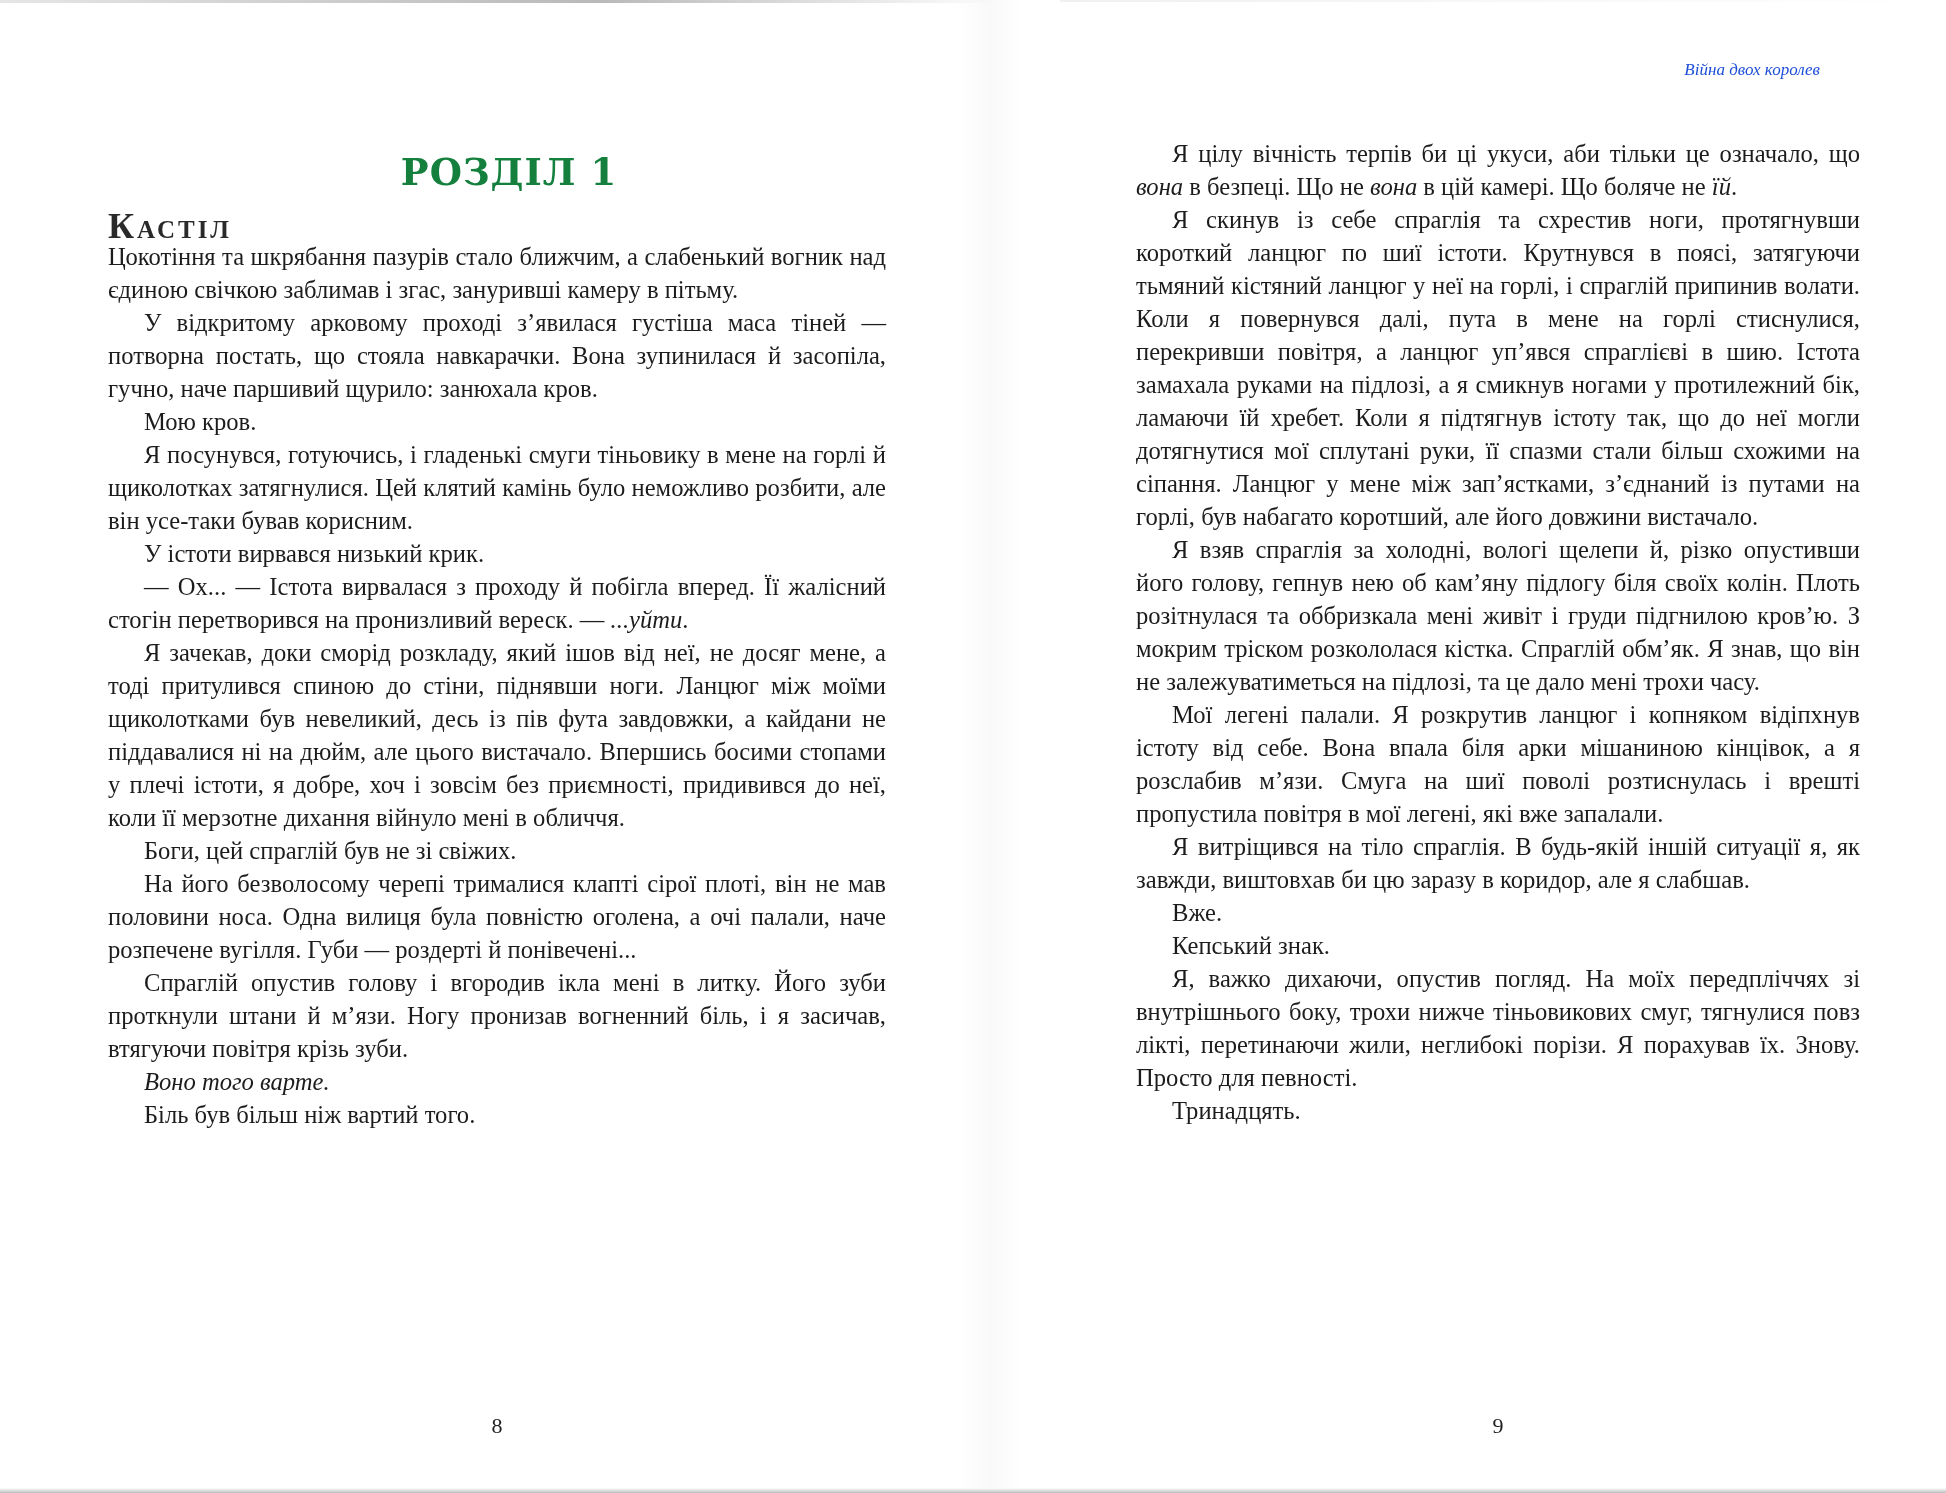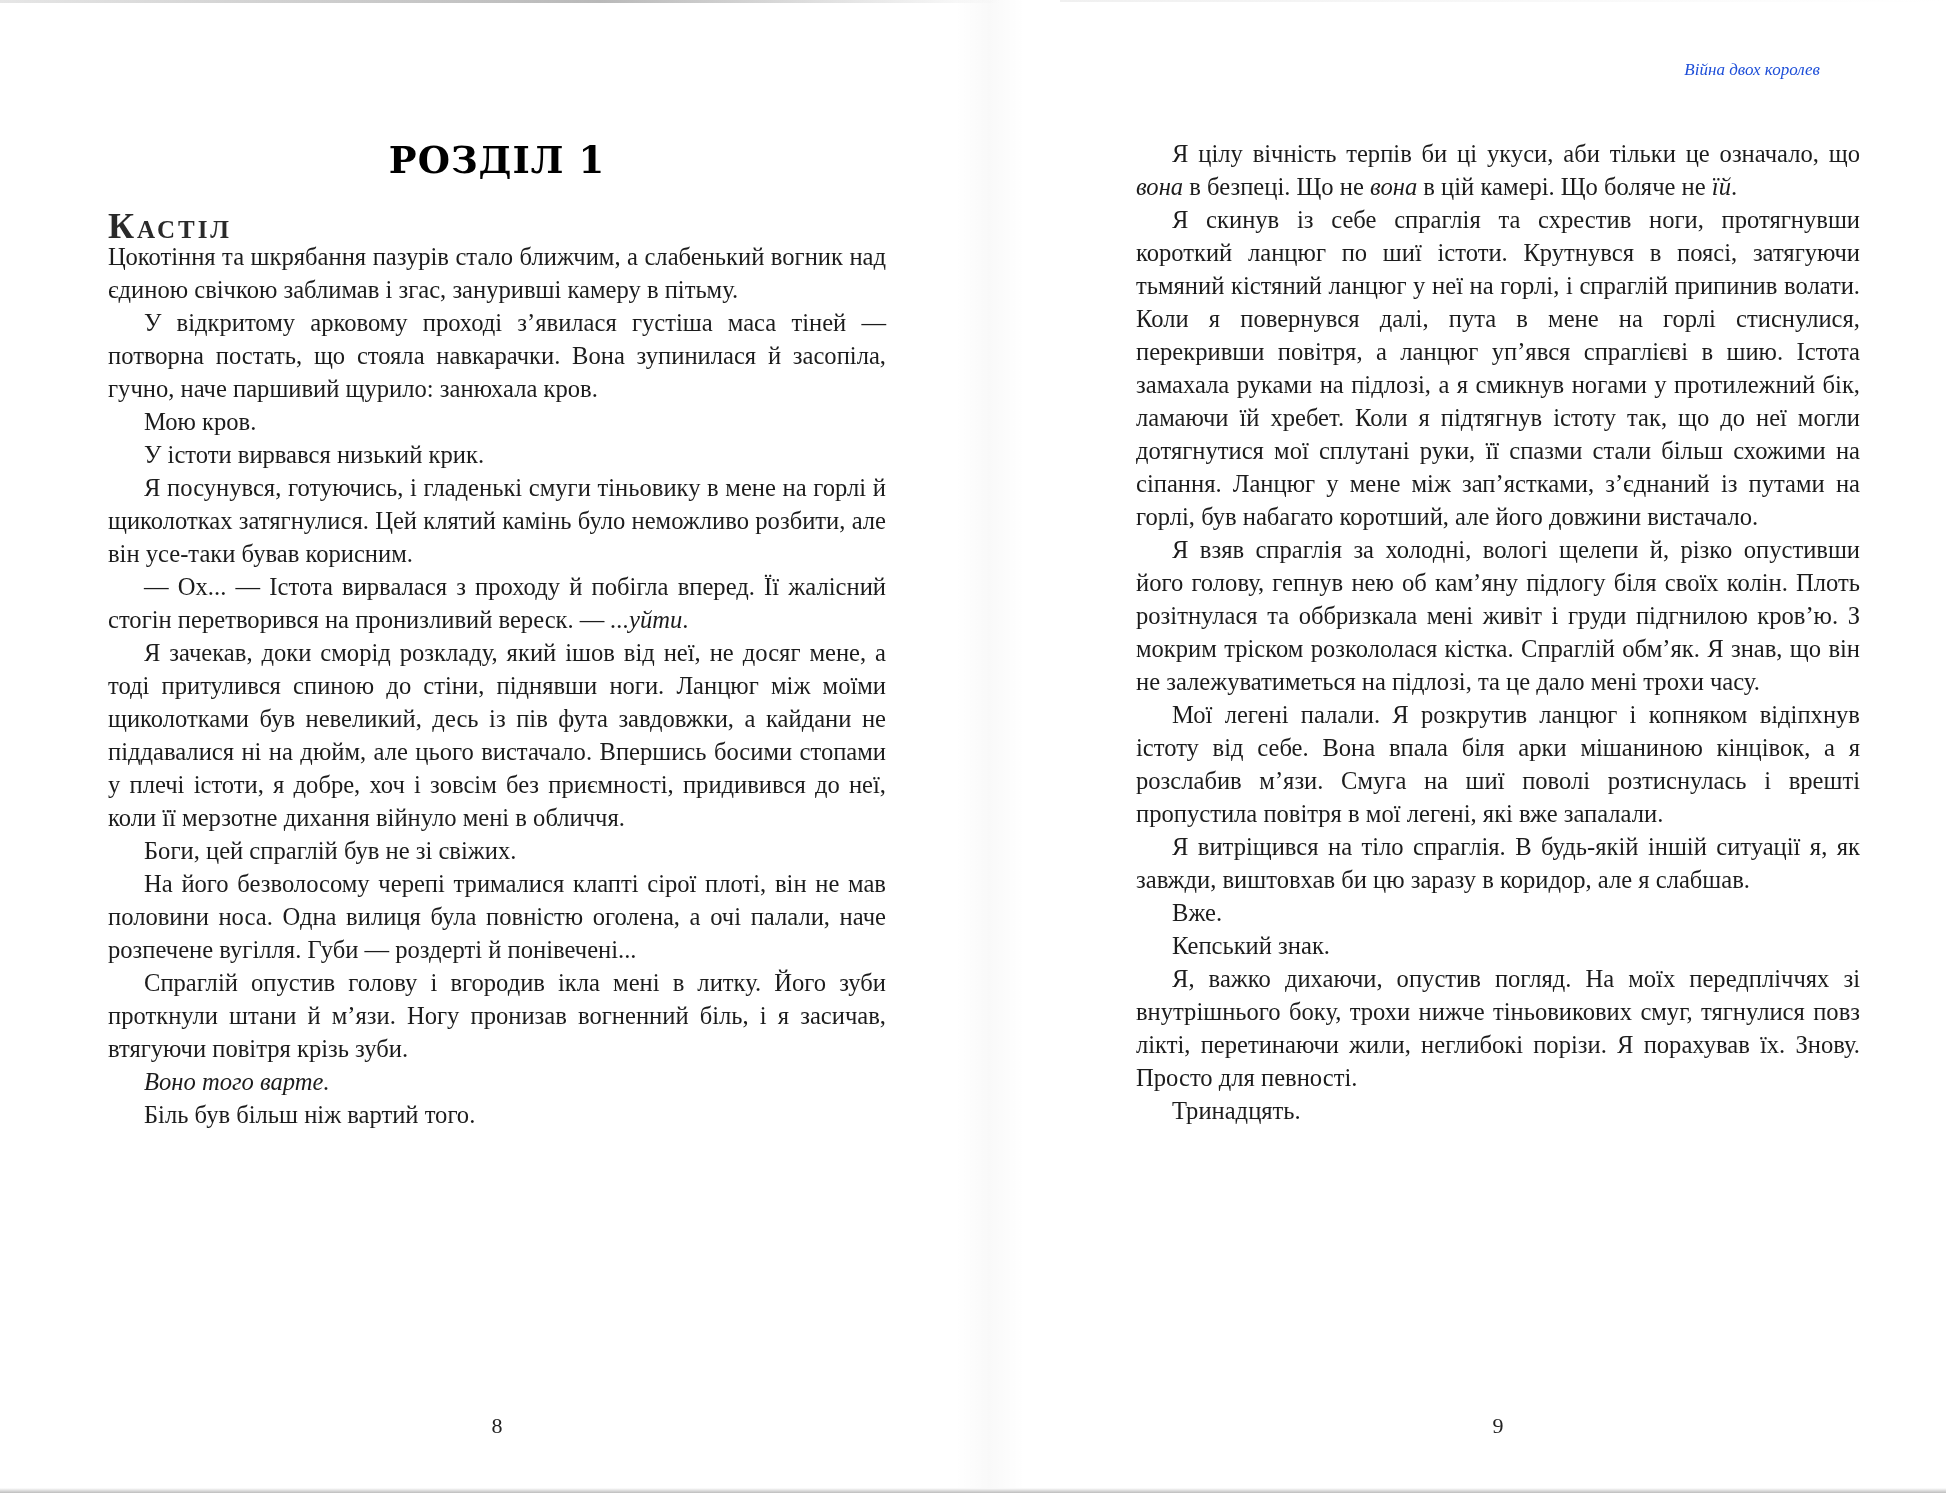--- a/index.html
+++ b/index.html
@@ -64,22 +64,22 @@
     }
     .chapter-title {
       position: absolute;
       top: 138px;
       left: 0;
       width: 778px;
       text-align: center;
       font-family: "DejaVu Serif", serif;
       font-size: 37px;
       letter-spacing: 1px;
-      color: #000000;
-      margin: 0;
+      color: #15803d;
+      margin: 12px;
     }
     .pov-name {
       position: absolute;
       top: 205px;
       left: 0;
       font-family: "Liberation Serif", serif;
       font-size: 36px;
       font-variant: small-caps;
       letter-spacing: 3px;
       color: #2a2a2a;
@@ -152,22 +152,22 @@
   <div class="top-edge-right"></div>
   <div class="gutter"></div>
 
   <section class="page page-left">
     <h1 class="chapter-title">РОЗДІЛ 1</h1>
     <h2 class="pov-name">Кастіл</h2>
     <div class="text-block">
         <p class="para"><span>Цокотіння та шкрябання пазурів стало ближчим, а слабенький вогник над єдиною свічкою заблимав і згас, занурившi камеру в пітьму.</span></p>
         <p class="para indent"><span>У відкритому арковому проході з’явилася густіша маса тіней — потворна постать, що стояла навкарачки. Вона зупинилася й засопіла, гучно, наче паршивий щурило: занюхала кров.</span></p>
         <p class="para indent"><span>Мою кров.</span></p>
+        <p class="para indent"><span>Я посунувся, готуючись, і гладенькі смуги тіньовику в мене на горлі й щиколотках затягнулися. Цей клятий камінь було неможливо розбити, але він усе-таки бував корисним.</span></p>
         <p class="para indent"><span>У істоти вирвався низький крик.</span></p>
-        <p class="para indent"><span>Я посунувся, готуючись, і гладенькі смуги тіньовику в мене на горлі й щиколотках затягнулися. Цей клятий камінь було неможливо розбити, але він усе-таки бував корисним.</span></p>
         <p class="para indent"><span>— Ох... — Істота вирвалася з проходу й побігла вперед. Її жалісний стогін перетворився на пронизливий вереск. — </span><span class="it">...уйти</span><span>.</span></p>
         <p class="para indent"><span>Я зачекав, доки сморід розкладу, який ішов від неї, не досяг мене, а тоді притулився спиною до стіни, піднявши ноги. Ланцюг між моїми щиколотками був невеликий, десь із пів фута завдовжки, а кайдани не піддавалися ні на дюйм, але цього вистачало. Впершись босими стопами у плечі істоти, я добре, хоч і зовсім без приємності, придивився до неї, коли її мерзотне дихання війнуло мені в обличчя.</span></p>
         <p class="para indent"><span>Боги, цей спраглій був не зі свіжих.</span></p>
         <p class="para indent"><span>На його безволосому черепі трималися клапті сірої плоті, він не мав половини носа. Одна вилиця була повністю оголена, а очі палали, наче розпечене вугілля. Губи — роздерті й понівечені...</span></p>
         <p class="para indent"><span>Спраглій опустив голову і вгородив ікла мені в литку. Його зуби проткнули штани й м’язи. Ногу пронизав вогненний біль, і я засичав, втягуючи повітря крізь зуби.</span></p>
         <p class="para indent"><span class="it">Воно того варте.</span></p>
         <p class="para indent"><span>Біль був більш ніж вартий того.</span></p>
       </div>
     <div class="page-number">8</div>
   </section>

